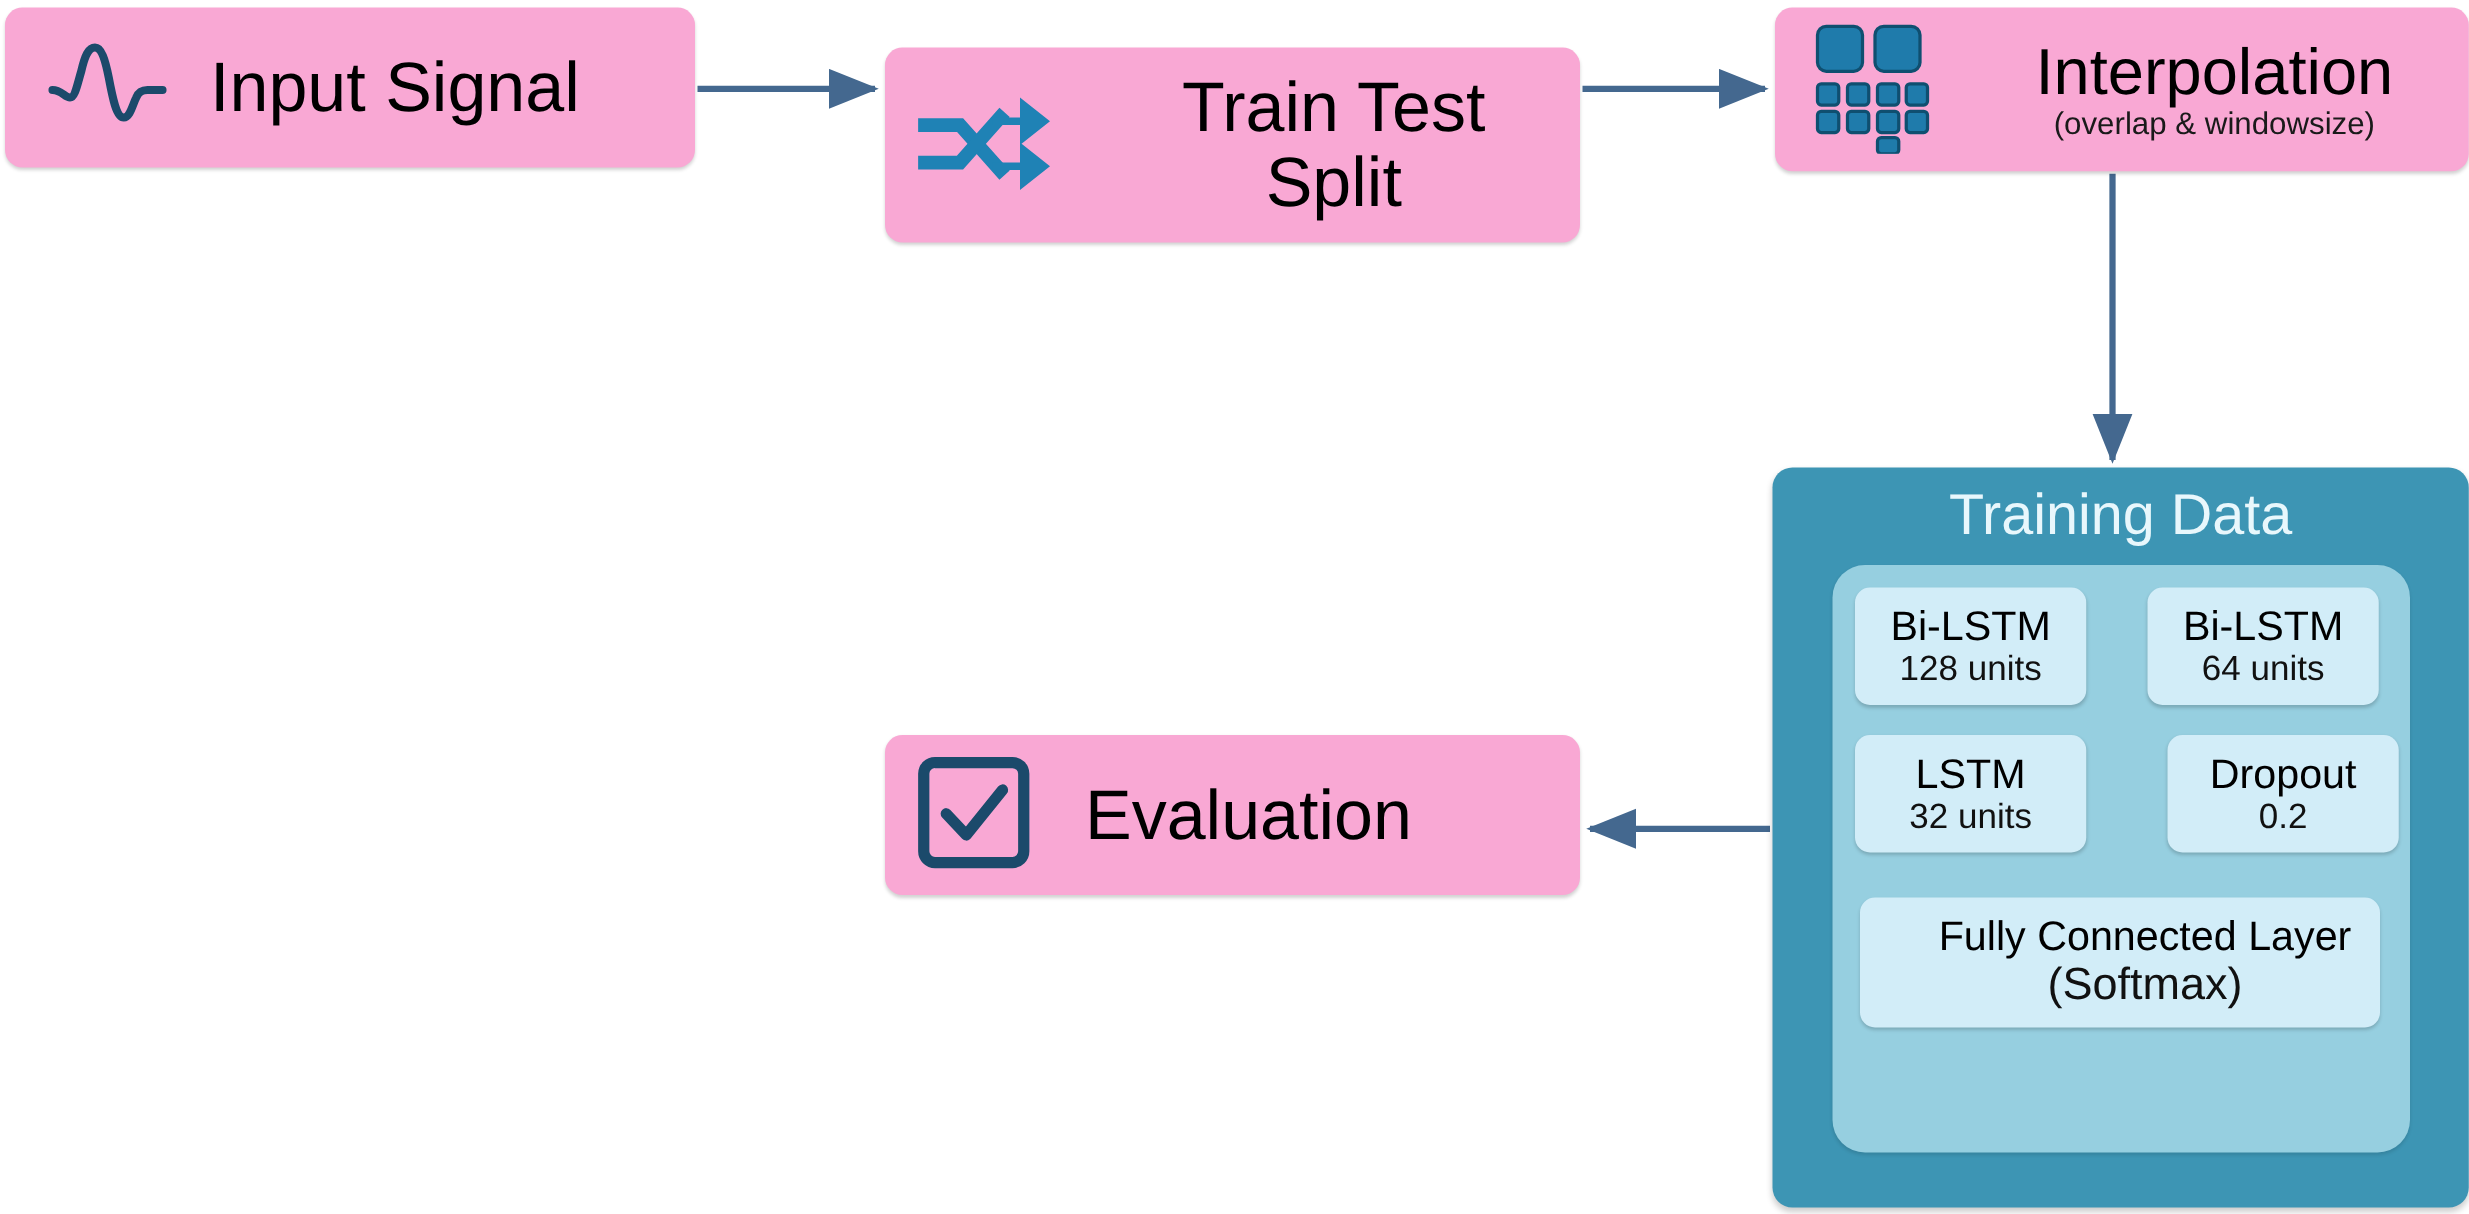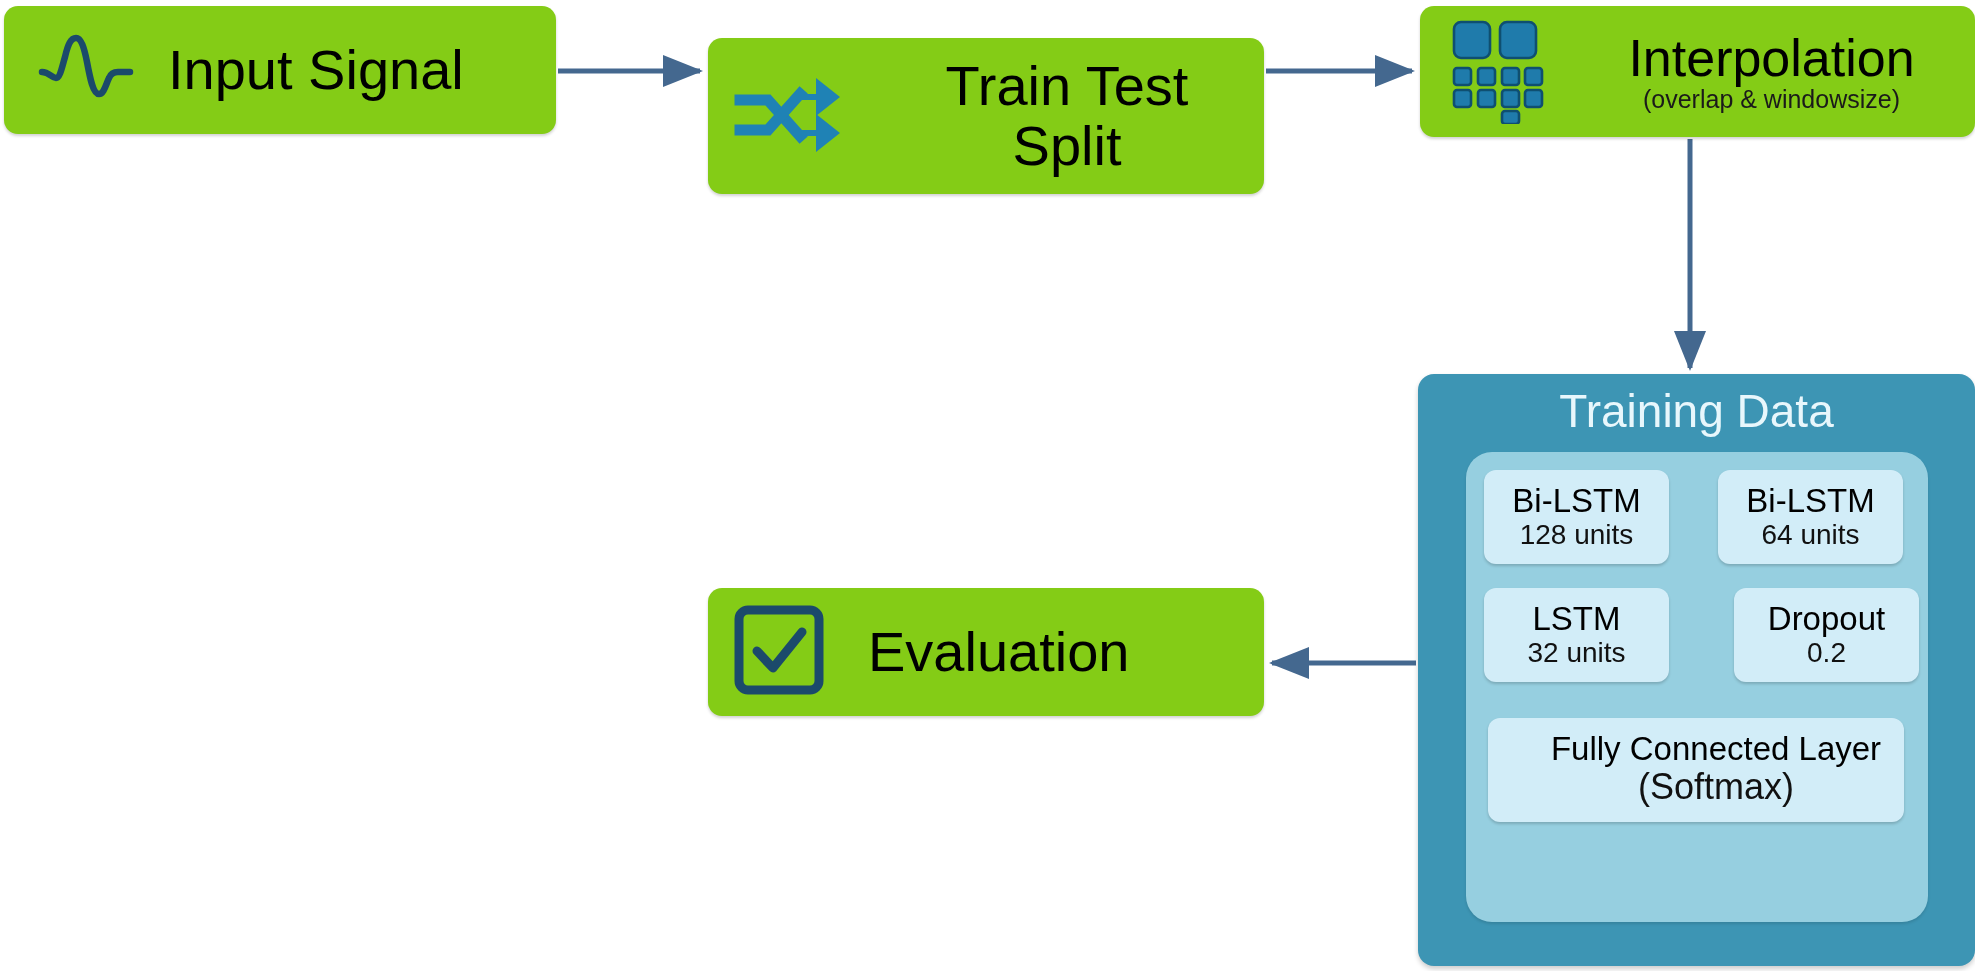--- a/index.html
+++ b/index.html
@@ -20,21 +20,21 @@
     position: absolute;
     left: 0; top: 0;
     width: 1975px;
     height: 971px;
   }
 
   
   .node {
     position: absolute;
     box-sizing: border-box;
-    background: #84cc16;
+    background: #f9a8d4;
     border-radius: 14px;
     box-shadow: 0 2px 3px rgba(0,0,0,0.18);
     display: flex;
     align-items: center;
     justify-content: flex-start;
   }
 
   .node-label {
     color: #000000;
     font-weight: 400;

